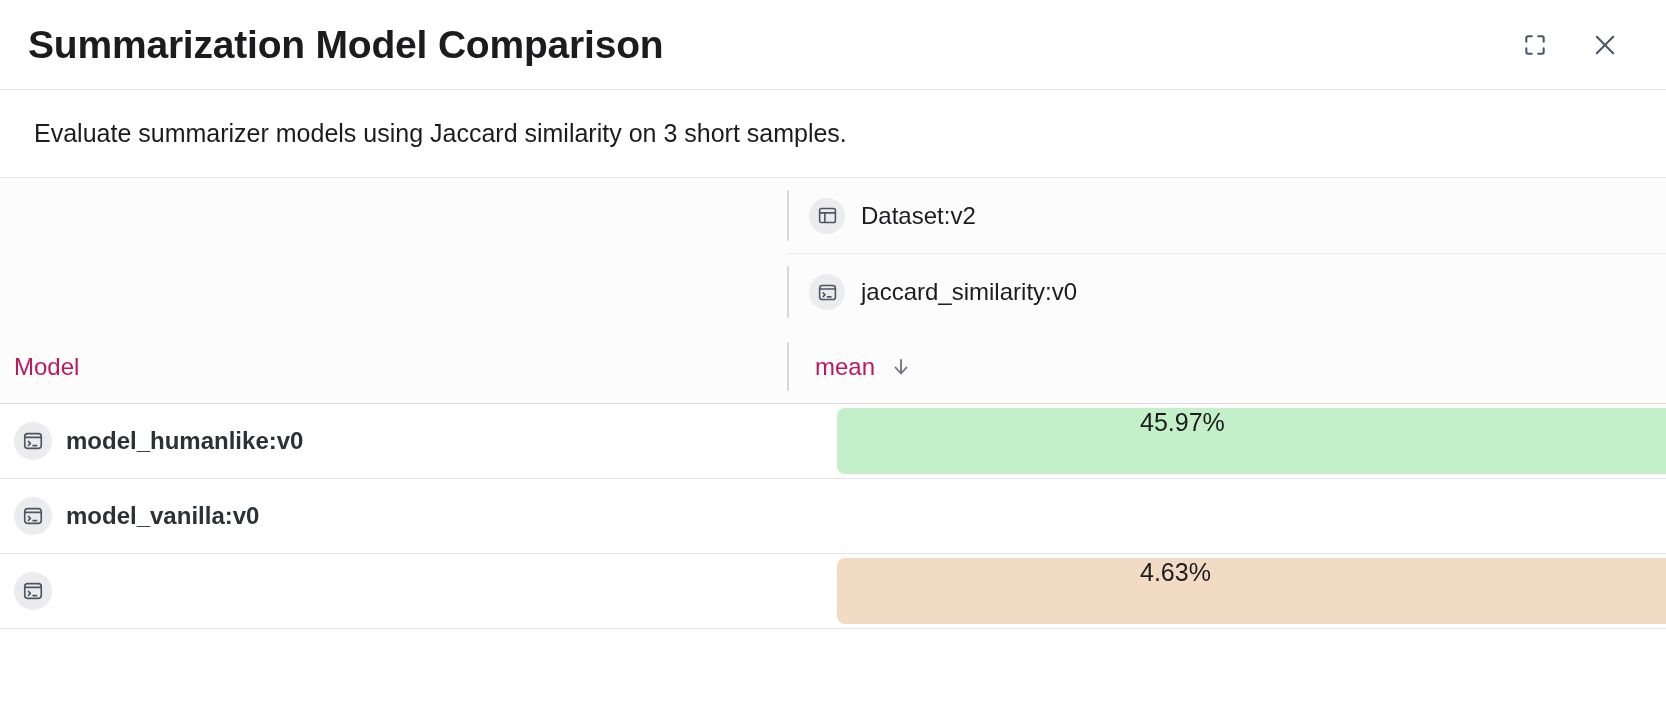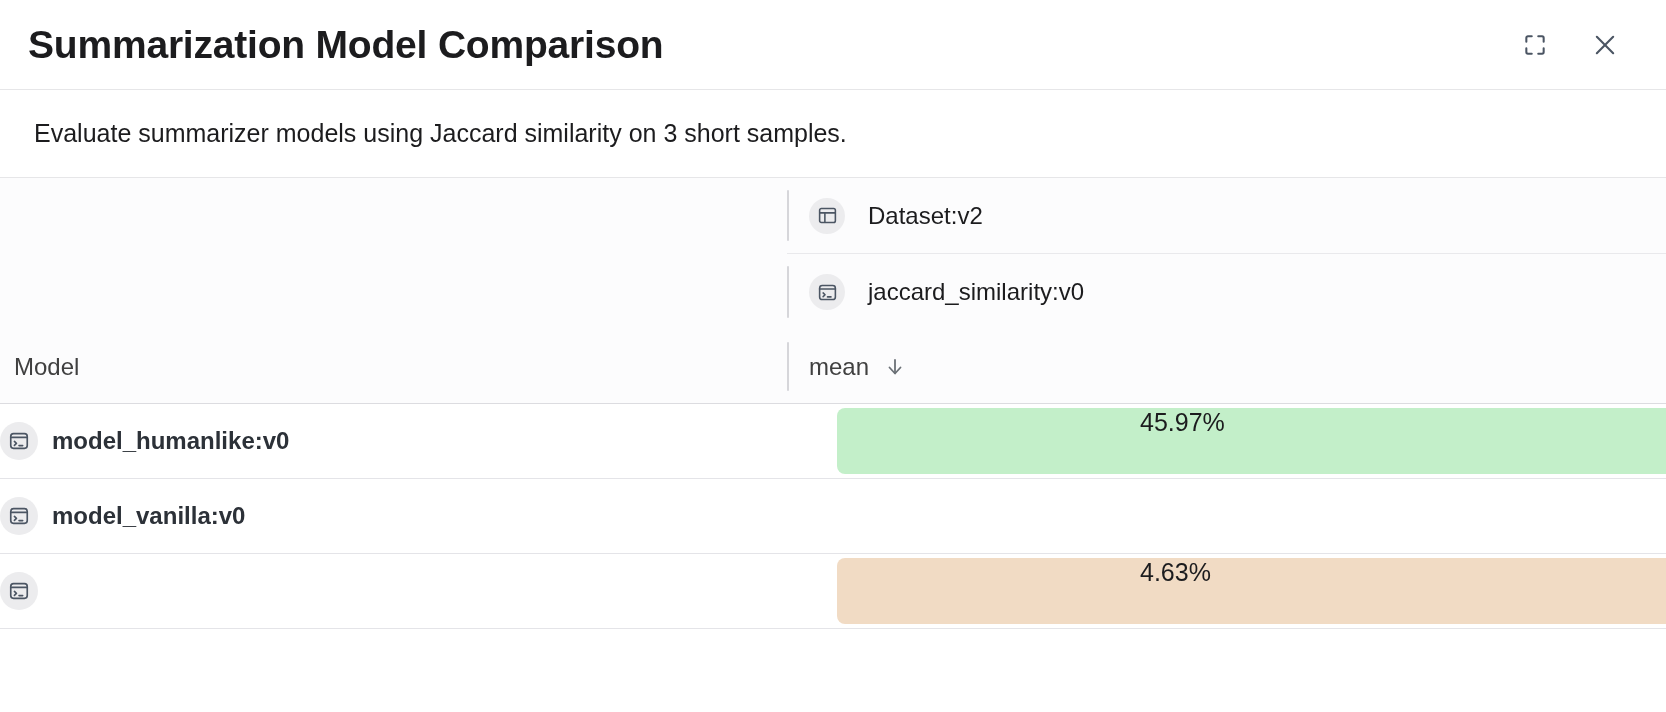--- a/index.html
+++ b/index.html
@@ -78,21 +78,21 @@
   .head-row {
     display: flex;
     align-items: stretch;
     min-height: 76px;
   }
   .head-row.sep-bottom .col-right { border-bottom: 1px solid #e9e9ec; }
 
   .head-cell-right {
     display: flex;
     align-items: center;
-    gap: 23px;
+    gap: 16px;
     padding: 14px 0 14px 22px;
     height: 100%;
     position: relative;
   }
   .vrule {
     position: absolute;
     left: 0;
     top: 12px;
     bottom: 12px;
     width: 2px;
@@ -124,44 +124,45 @@
     border-bottom: 1px solid #dcdce0;
     background: #fcfcfd;
   }
   .subhead-left {
     display: flex;
     align-items: center;
     padding-left: 14px;
   }
   .subhead-label {
     font-size: 24px;
-    color: #404040;
+    color: #be185d;
     text-align: center;
   }
   .subhead-right {
     display: flex;
     align-items: center;
     gap: 14px;
-    padding-left: 22px;
+    padding-left: 28px;
     position: relative;
   }
   .sort-arrow { color: #6b7076; display: flex; align-items: center; }
 
   
   .row {
     display: flex;
     align-items: stretch;
     height: 75px;
     border-bottom: 1px solid #e4e4e8;
     background: #ffffff;
   }
   .row-left {
     display: flex;
     align-items: center;
     gap: 14px;
+    padding-left: 14px;
   }
   .row-icon {
     width: 38px;
     height: 38px;
     border-radius: 50%;
     background: #ececee;
     display: flex;
     align-items: center;
     justify-content: center;
     flex: 0 0 38px;

